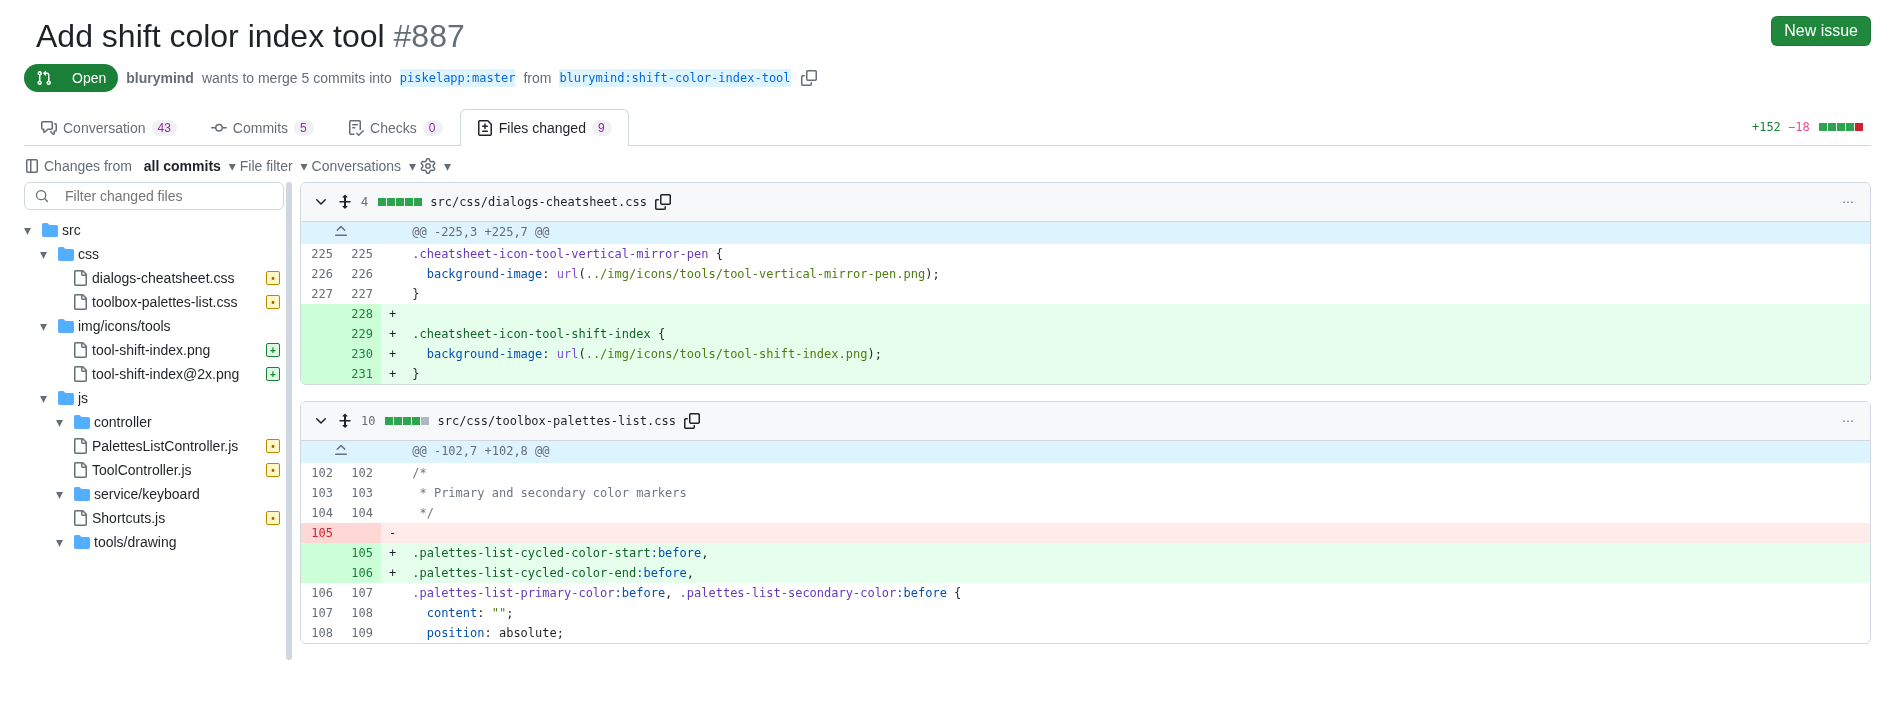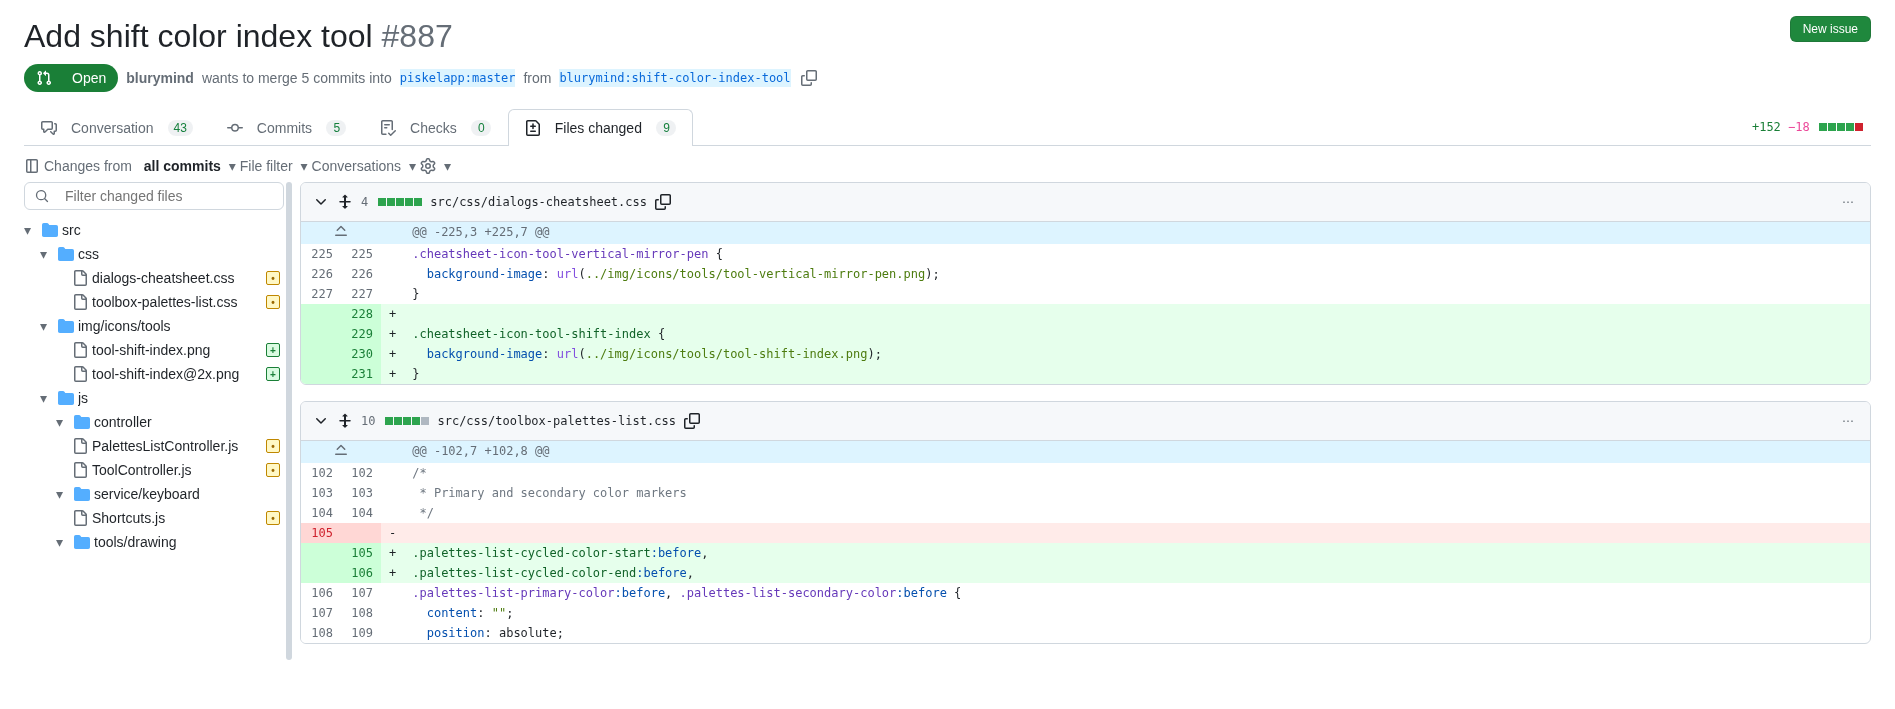--- a/index.html
+++ b/index.html
@@ -1,32 +1,32 @@
 <!DOCTYPE html>
 <html><head>
 <meta charset="utf-8">
 <style>
 * { box-sizing: border-box; margin: 0; padding: 0; }
 body { font-family: -apple-system, BlinkMacSystemFont, "Segoe UI", Helvetica, Arial, sans-serif; font-size: 14px; color: #1f2328; background: #fff; }
 .container { padding: 0 24px; }
 .issue-header { display: flex; align-items: flex-start; justify-content: space-between; padding: 16px 0 8px; }
-.issue-title { font-size: 32px; font-weight: 400; line-height: 1.25; }
+.issue-title { font-size: 32px; font-weight: 400; line-height: 1.25; margin-left: 12px; }
 .issue-title .num { color: #656d76; font-weight: 300; }
-.new-issue-btn { background: #1f883d; color: #fff; border: 1px solid rgba(31,35,40,.15); border-radius: 6px; padding: 5px 12px; font-size: 12px; font-weight: 500; cursor: pointer; }
+.new-issue-btn { background: #1f883d; color: #fff; border: 1px solid rgba(31,35,40,.15); border-radius: 6px; padding: 5px 12px; font-size: 16px; font-weight: 500; cursor: pointer; }
 .meta-row { display: flex; align-items: center; gap: 8px; padding-bottom: 16px; font-size: 14px; color: #656d76; flex-wrap: wrap; }
 .state-badge { display: inline-flex; align-items: center; gap: 20px; background: #1a7f37; color: #fff; border-radius: 999px; padding: 6px 12px; font-weight: 500; font-size: 14px; }
 .state-badge svg { fill: #fff; }
 .author-link { color: #656d76; font-weight: 600; }
 .branch-chip { background: #ddf4ff; color: #0969da; font-family: ui-monospace, SFMono-Regular, "SF Mono", Menlo, Consolas, monospace; font-size: 12px; padding: 2px 0; border-radius: 0; }
 .copy-icon { color: #656d76; cursor: pointer; padding: 2px; }
 .tabs-row { display: flex; align-items: center; justify-content: space-between; border-bottom: 1px solid #d0d7de; }
 .tabs { display: flex; }
-.tab { display: flex; align-items: center; gap: 14px; padding: 10px 16px; color: #656d76; font-size: 14px; cursor: pointer; border: 1px solid transparent; border-bottom: none; border-radius: 6px 6px 0 0; position: relative; top: 1px; }
+.tab { display: flex; align-items: center; gap: 6px; padding: 10px 16px; color: #656d76; font-size: 14px; cursor: pointer; border: 1px solid transparent; border-bottom: none; border-radius: 6px 6px 0 0; position: relative; top: 1px; }
 .tab.active { border-color: #d0d7de; background: #fff; color: #1f2328; }
-.counter { background: #afb8c133; border-radius: 999px; padding: 1px 6px; font-size: 12px; color: #15803d; min-width: 20px; text-align: right; }
+.counter { background: #afb8c133; border-radius: 999px; padding: 1px 6px; font-size: 12px; color: #a21caf; min-width: 20px; text-align: left; }
 .diff-stats { font-size: 12px; font-family: ui-monospace, SFMono-Regular, Menlo, monospace; padding-right: 8px; }
 .add-c { color: #1a7f37; }
 .del-c { color: #ec4899; }
 .diff-squares { display: inline-flex; gap: 1px; margin-left: 2px; vertical-align: middle; }
 .sq { width: 8px; height: 8px; }
 .sq.g { background: #2da44e; }
 .sq.r { background: #cf222e; }
 .sq.n { background: #afb8c1; }
 .toolbar { display: flex; align-items: center; gap: 4px; padding: 12px 0 8px; font-size: 14px; color: #656d76; }
 .toolbar .tb-item { cursor: pointer; display: inline-flex; align-items: center; gap: 4px; }

